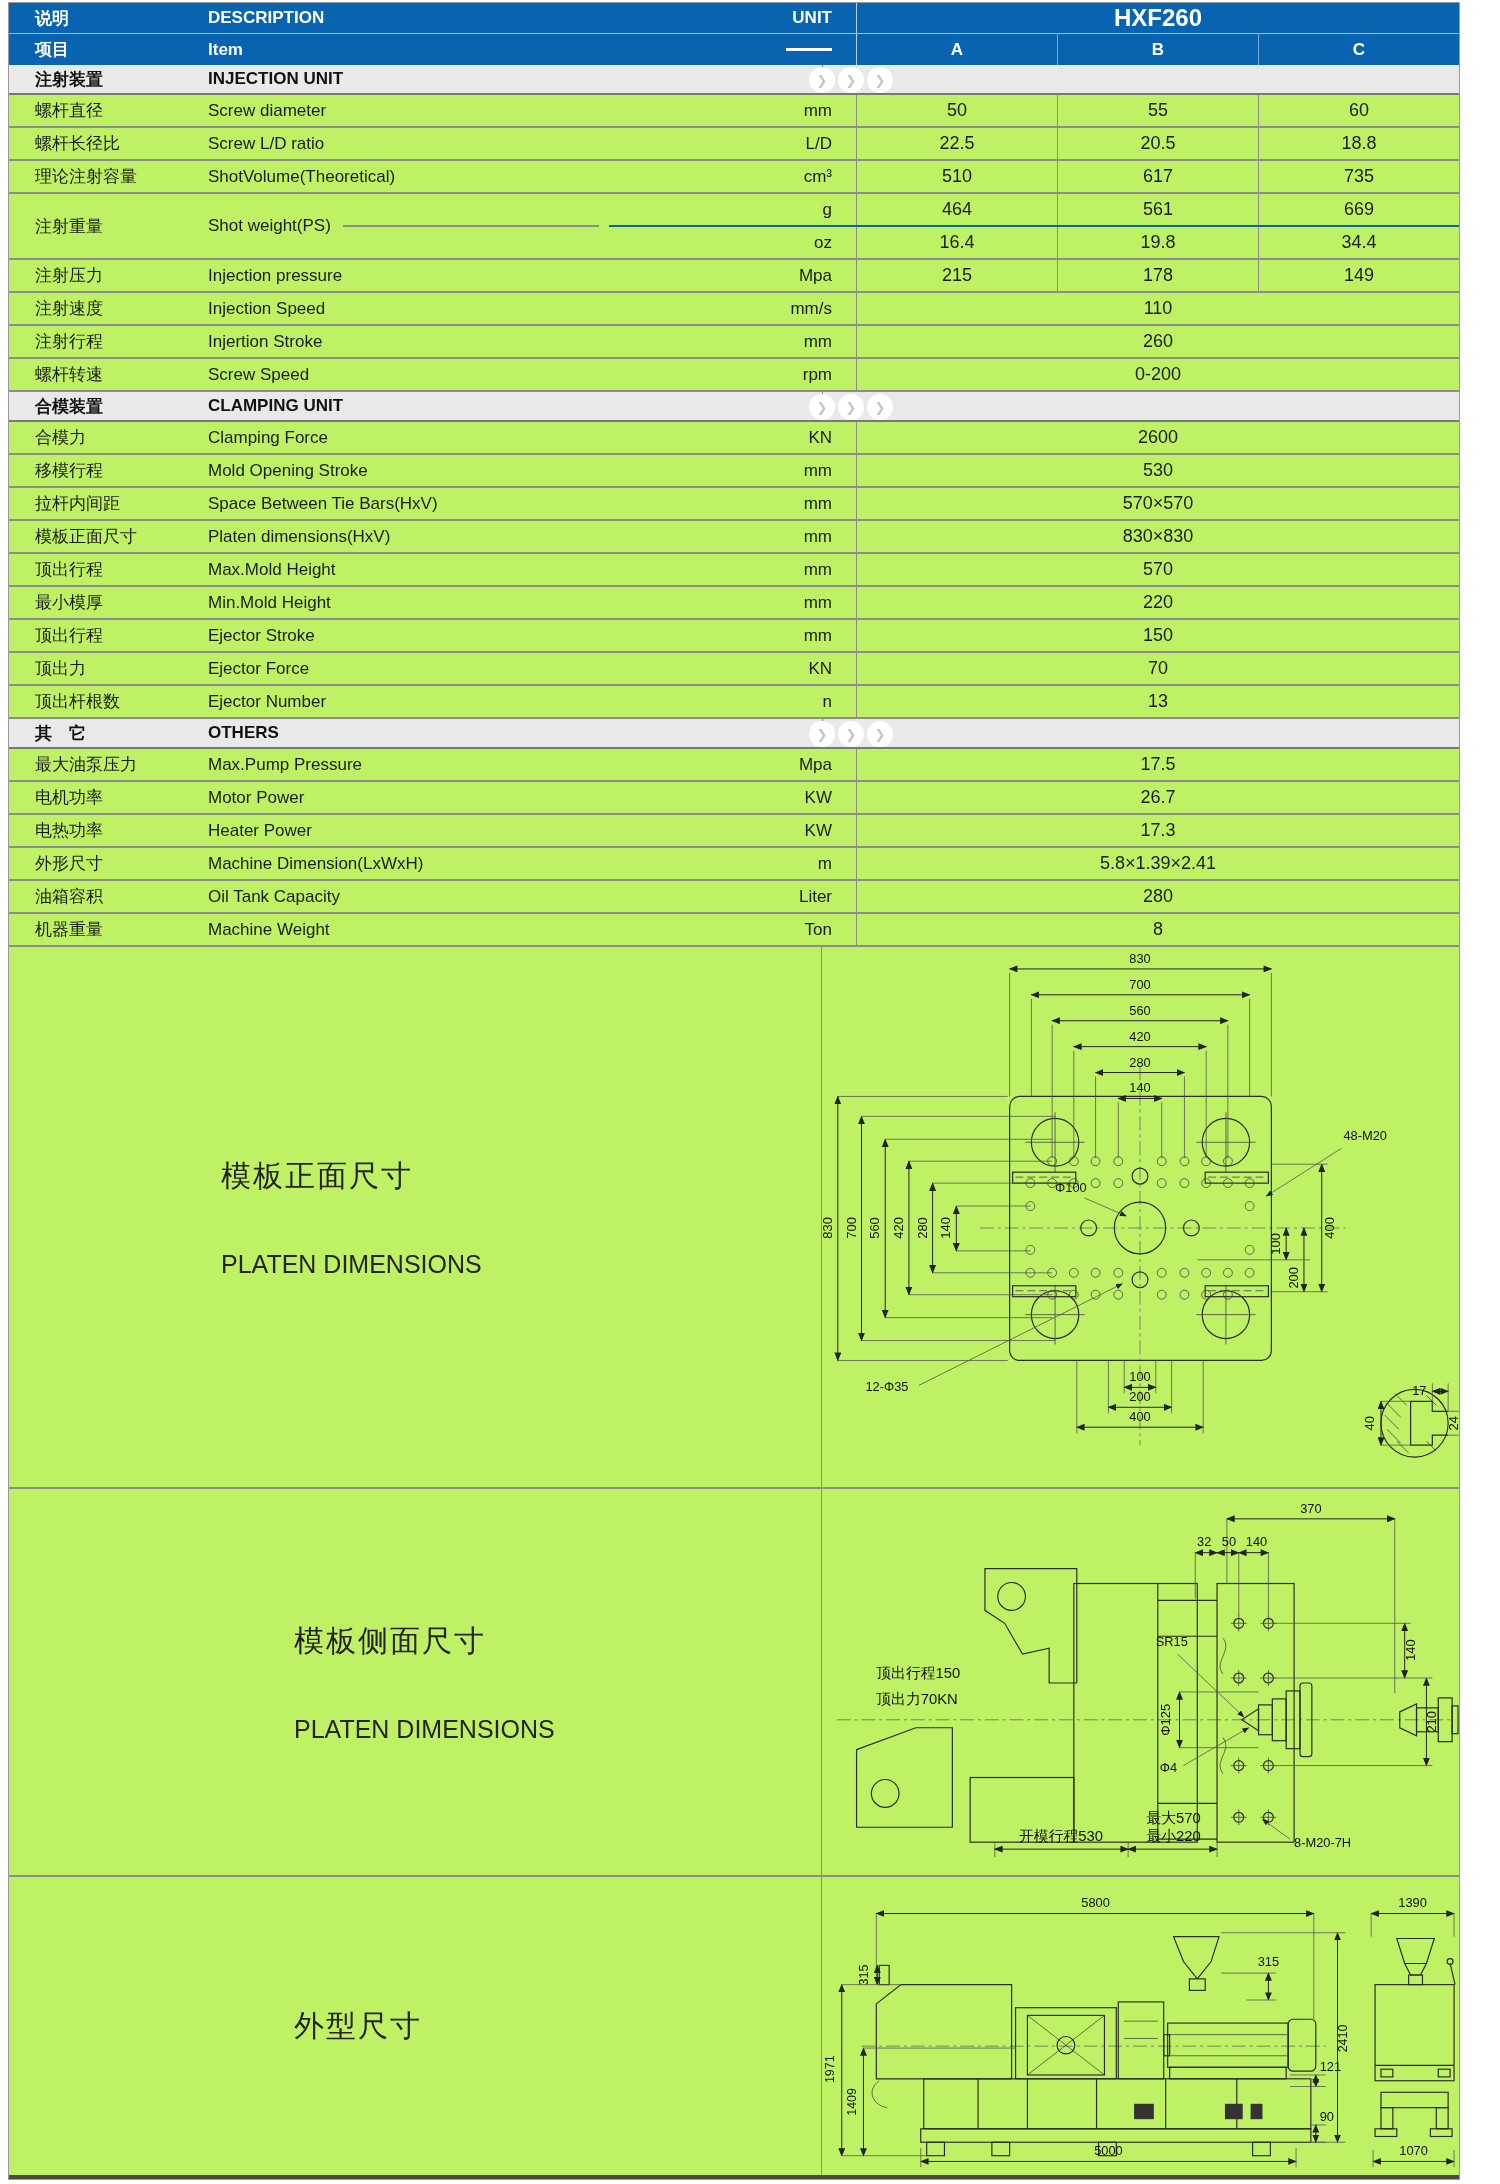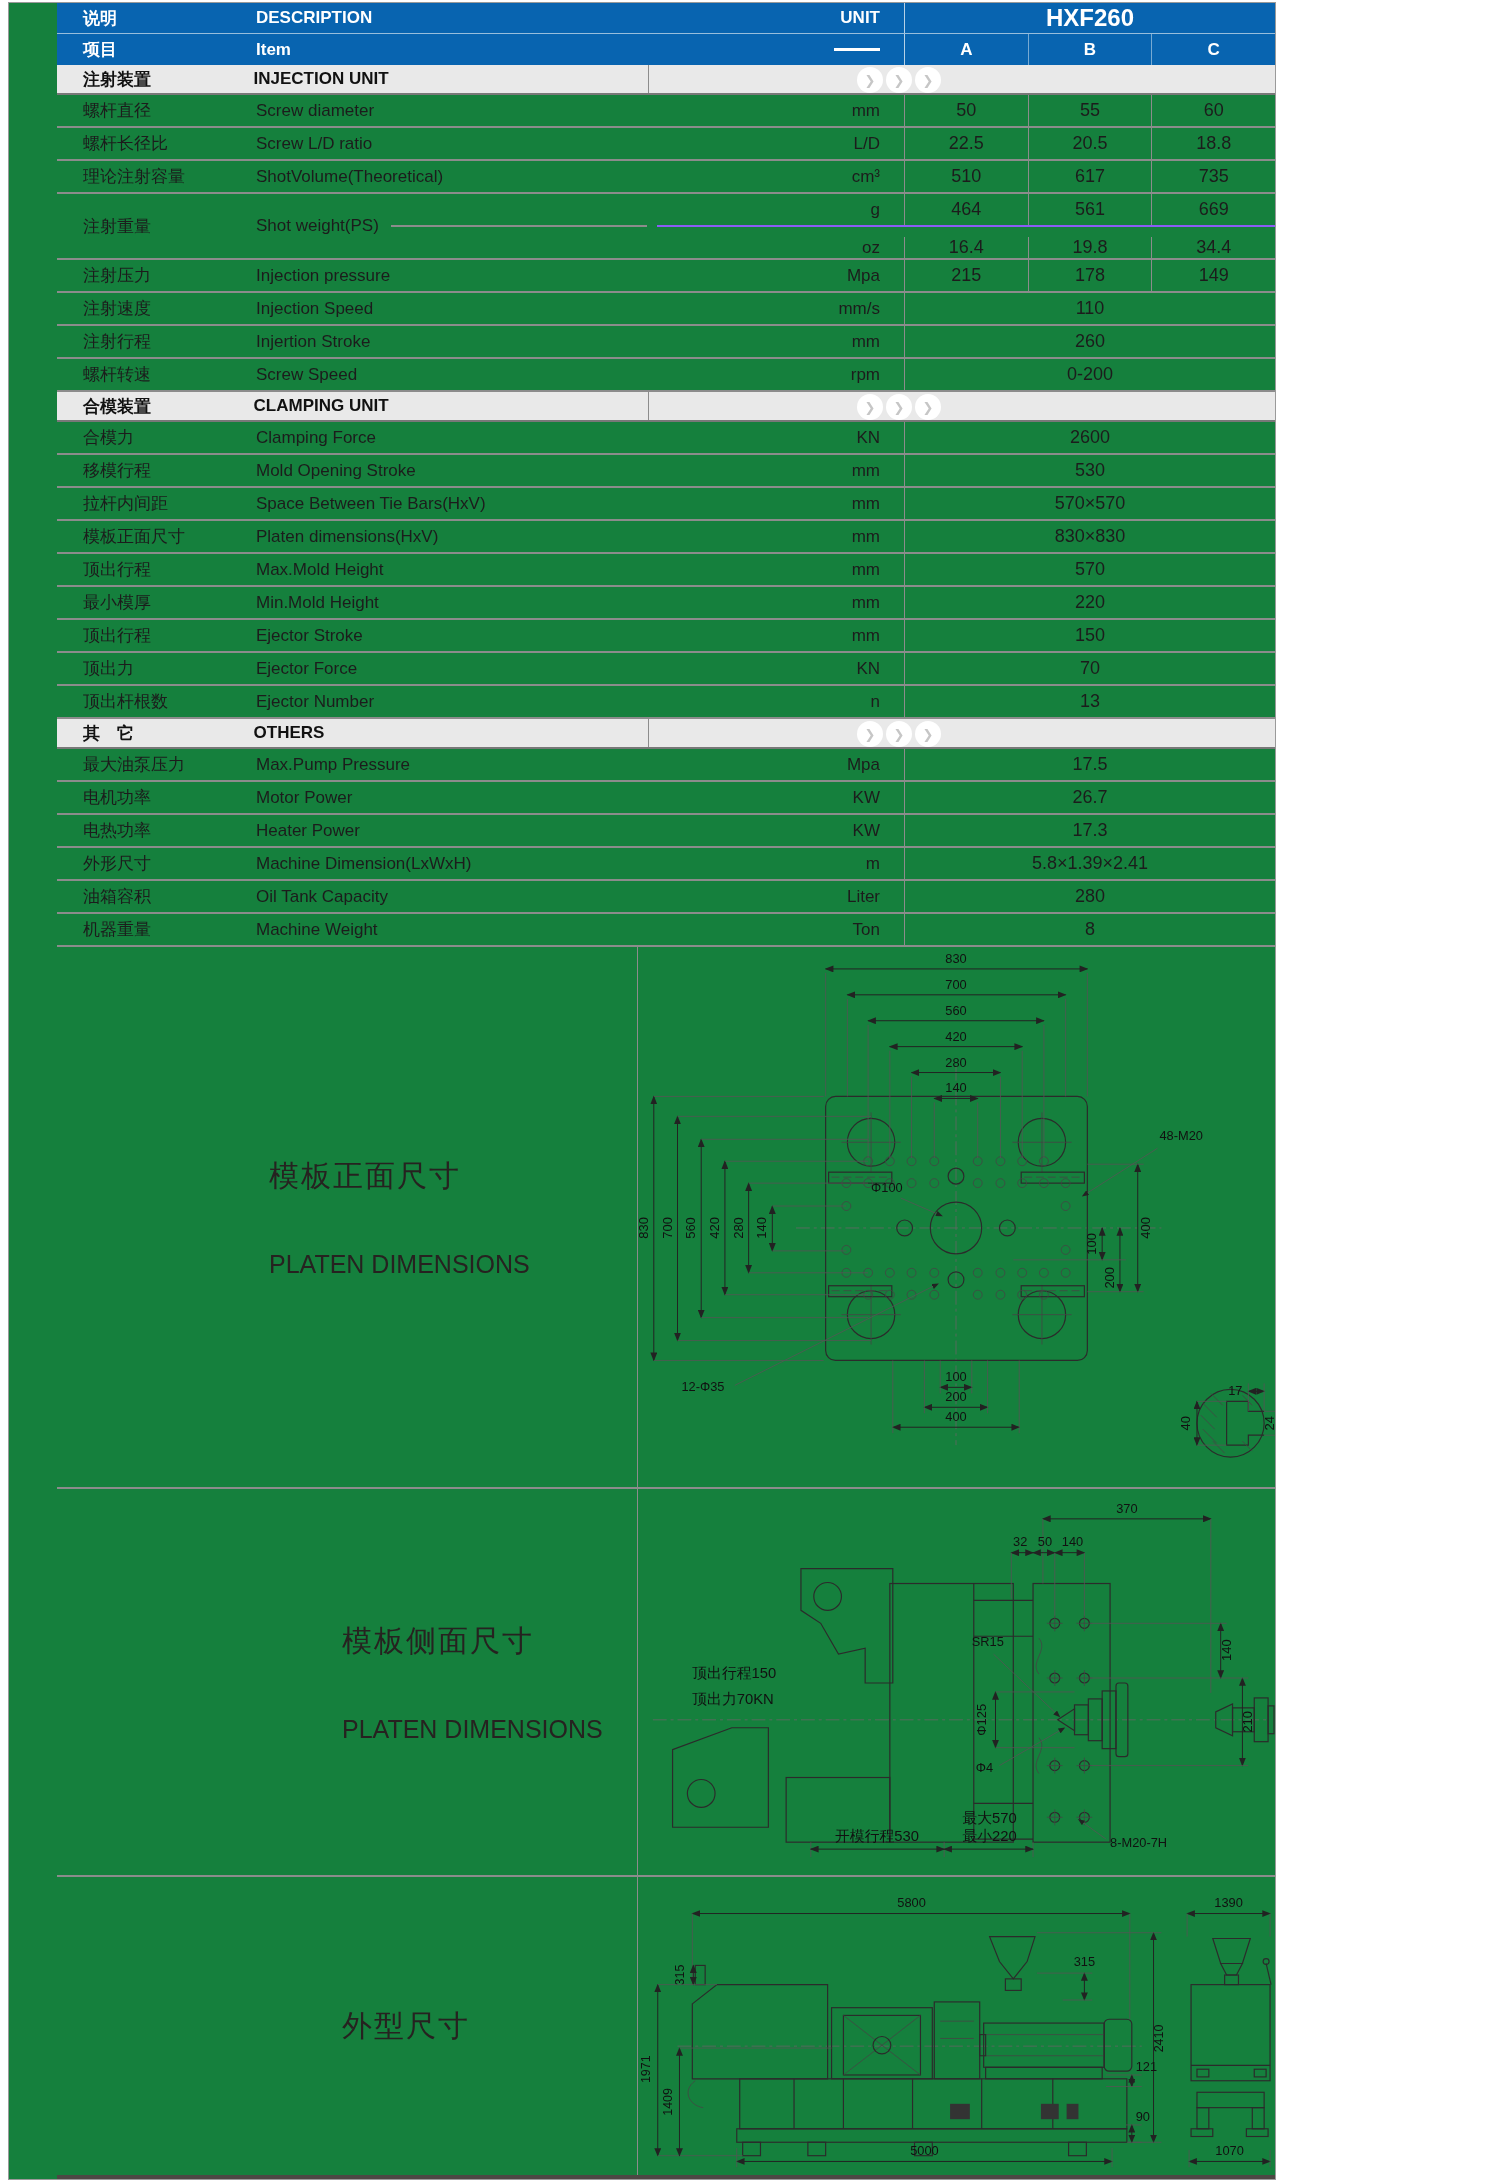--- a/index.html
+++ b/index.html
@@ -1,40 +1,40 @@
 <!DOCTYPE html>
 <html><head>
 <meta charset="utf-8">
 <style>
   * { box-sizing: border-box; margin: 0; padding: 0; }
   body {
     width: 1500px; height: 2184px; position: relative; background: #fff;
     font-family: "Liberation Sans", "DejaVu Sans", sans-serif; color: #1c1c1c;
   }
-  .page { position: absolute; left: 8px; top: 2px; width: 1268px; border: 1px solid #9a9a9a; background: #15803d; padding-left: 48px; }
+  .page { position: absolute; left: 8px; top: 2px; width: 1452px; border: 1px solid #9a9a9a; background: #bef264; }
 
   
   .hdr { background: #0864b0; color: #fff; font-weight: bold; }
   .hrow { display: flex; height: 31px; align-items: center; font-size: 17px; }
   .hrow1 { border-bottom: 1px solid rgba(230,238,245,.65); }
   .c-cn { width: 180px; padding-left: 26px; display: flex; align-items: center; }
   .c-en { width: 420px; padding-left: 19px; display: flex; align-items: center; }
   .h-unit { width: 247px; display: flex; justify-content: flex-end; padding-right: 24px; }
   .h-model { flex: 1; height: 100%; display: flex; align-items: center; justify-content: center; border-left: 1px solid rgba(255,255,255,.7); font-size: 24px; }
   .h-abc { flex: 1; height: 100%; display: flex; align-items: center; justify-content: center; }
   .h-abc + .h-abc { border-left: 1px solid rgba(255,255,255,.45); }
   .h-values { flex: 1; height: 100%; display: flex; border-left: 1px solid rgba(255,255,255,.7); }
   .dashline { display: block; width: 46px; height: 3px; background: #fff; }
 
   
   .row { display: flex; height: 33px; border-bottom: 2px solid #8c8c8c; align-items: stretch; font-size: 17px; }
   .row.tall { height: 66px; }
   .rr { flex: 1; display: flex; flex-direction: column; }
   .subrow { display: flex; flex: 1; align-items: stretch; }
-  .sb2 { border-top: 2px solid #8b5cf6; align-items: flex-end; }
+  .sb2 { border-top: 2px solid #0369a1; }
   .c-unit { width: 247px; display: flex; align-items: center; justify-content: flex-end; padding-right: 24px; font-size: 17px; }
   .vcell { flex: 1; border-left: 1px solid #8c8c8c; display: flex; align-items: center; justify-content: center; font-size: 18px; }
   .vspan { flex: 1; border-left: 1px solid #8c8c8c; display: flex; align-items: center; justify-content: center; font-size: 18px; }
   .trail { flex: 1; height: 0; border-top: 2px solid #8c8c8c; margin: 0 10px 0 12px; align-self: center; }
 
   .secrow { display: flex; height: 30px; background: #e9e9e9; border-bottom: 2px solid #787878; align-items: center; font-weight: bold; font-size: 17px; position: relative; color: #111; }
   .sec-right { width: 637px; height: 100%; margin-left: auto; border-left: 1px solid #8c8c8c; }
   .chev { position: absolute; left: 800px; top: 2px; display: flex; gap: 3px; }
   .chev-c { width: 26px; height: 26px; border-radius: 50%; background: #fff; color: #c6c6c6; display: flex; align-items: center; justify-content: center; font-size: 13px; font-weight: bold; }
 

